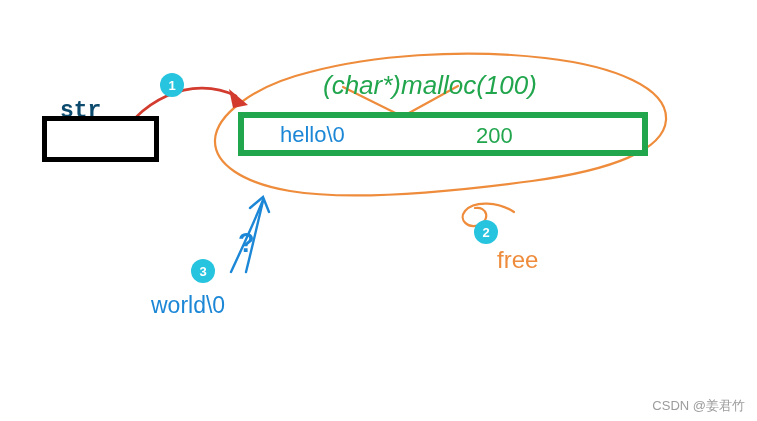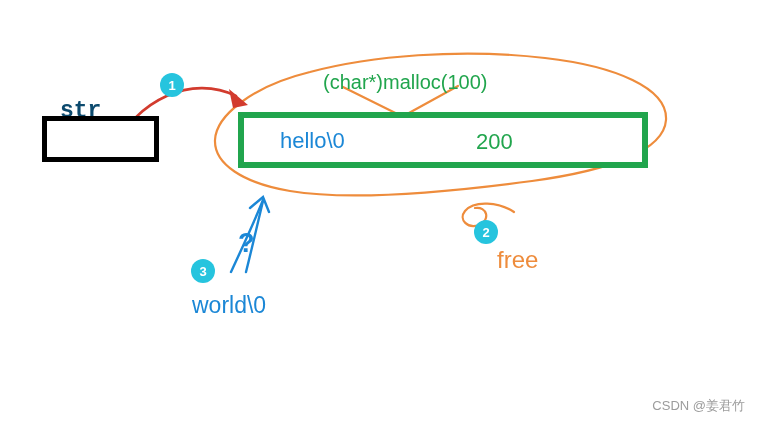--- a/index.html
+++ b/index.html
@@ -7,32 +7,32 @@
   body { font-family:"Liberation Sans","DejaVu Sans",sans-serif; }
   .canvas { position:relative; width:757px; height:421px; background:#fff; overflow:hidden; }
   .overlay { position:absolute; left:0; top:0; width:757px; height:421px; }
 
   .txt { position:absolute; white-space:pre; line-height:1; }
 
   .str-label   { left:60px;  top:100px;  font-size:23px; font-weight:600; color:#0c4a6e;font-family:Liberation Mono, monospace; }
   .str-box     { position:absolute; left:42px; top:116px; width:117px; height:46px;
                  border:5px solid #000; background:#fff; }
 
-  .malloc-label{ left:323px; top:72px;  font-size:20px; color:var(--green,#21a54d); }
+  .malloc-label{ left:323px; top:72px;  font-size:26px; color:var(--green,#21a54d);font-style:italic; }
 
-  .heap-block  { position:absolute; left:238px; top:112px; width:410px; height:56px;
+  .heap-block  { position:absolute; left:238px; top:112px; width:410px; height:44px;
                  border:6px solid var(--green,#21a54d); background:#fff; }
   .hello-label { position:absolute; left:36px; top:50%; transform:translateY(-46%);
                  font-size:22px; color:var(--blue,#1b87d6); white-space:pre; }
   .size-label  { position:absolute; left:232px; top:50%; transform:translateY(-42%);
                  font-size:22px; color:var(--green,#21a54d); white-space:pre; }
 
   .free-label  { left:497px; top:248px; font-size:24px; color:var(--orange,#ee8c3c); }
   .question    { left:238px; top:230px; font-size:27px; font-weight:bold; color:var(--blue,#1b87d6); }
-  .world-label { left:151px; top:294px; font-size:23px; color:var(--blue,#1b87d6);margin-left:41px; }
+  .world-label { left:151px; top:294px; font-size:23px; color:var(--blue,#1b87d6); }
 
   .badge { position:absolute; width:24px; height:24px; border-radius:50%;
            background:var(--cyan,#26c4de); color:#fff; font-size:13px; font-weight:bold;
            display:flex; align-items:center; justify-content:center; }
   .b1 { left:160px; top:73px; }
   .b2 { left:474px; top:220px; }
   .b3 { left:191px; top:259px; }
 
   .watermark { position:absolute; right:12px; bottom:6px; font-size:13px;
                color:var(--gray,#9c9c9c);text-align:center; }

